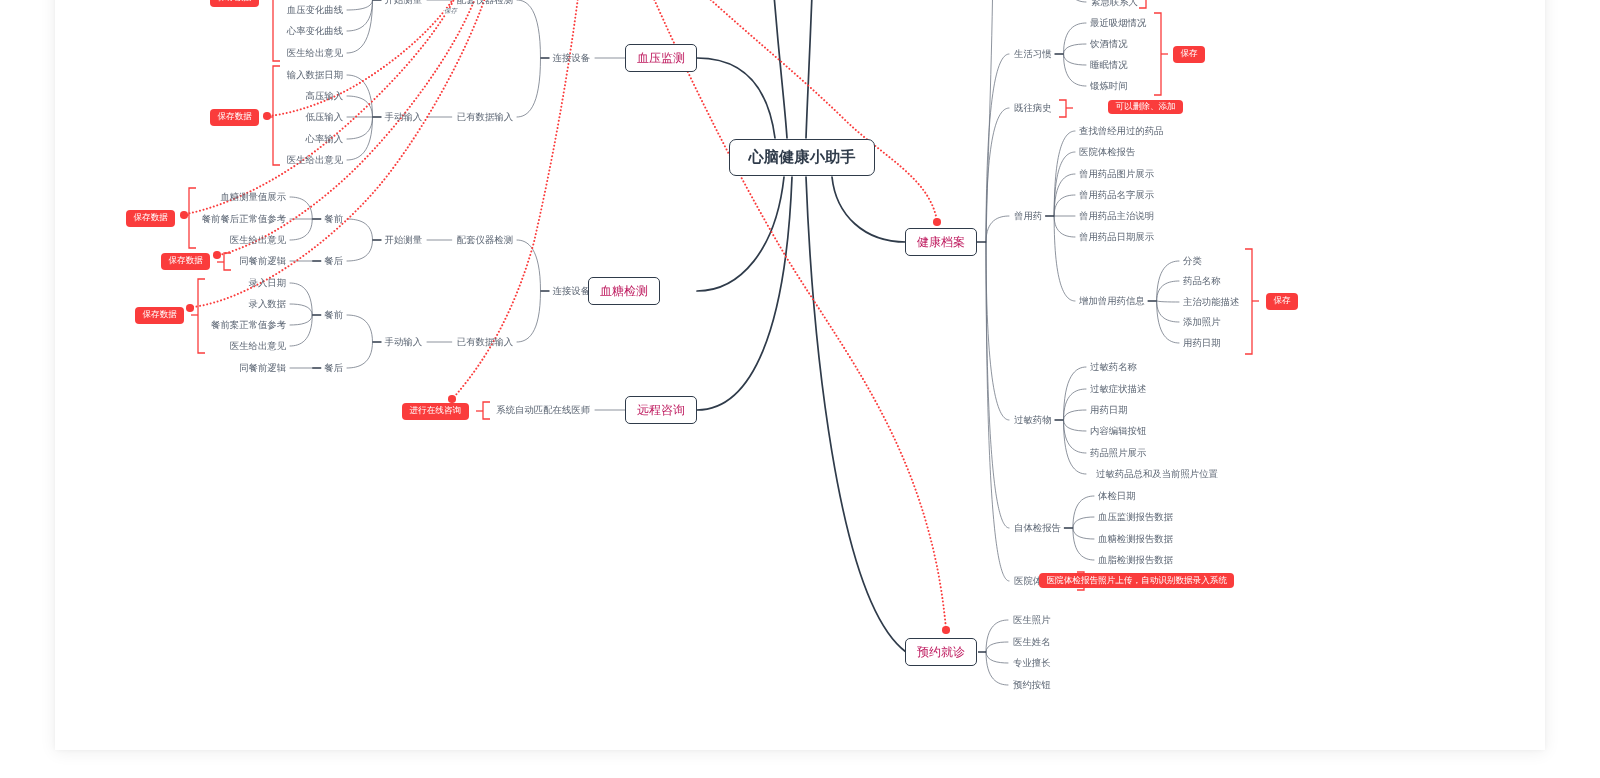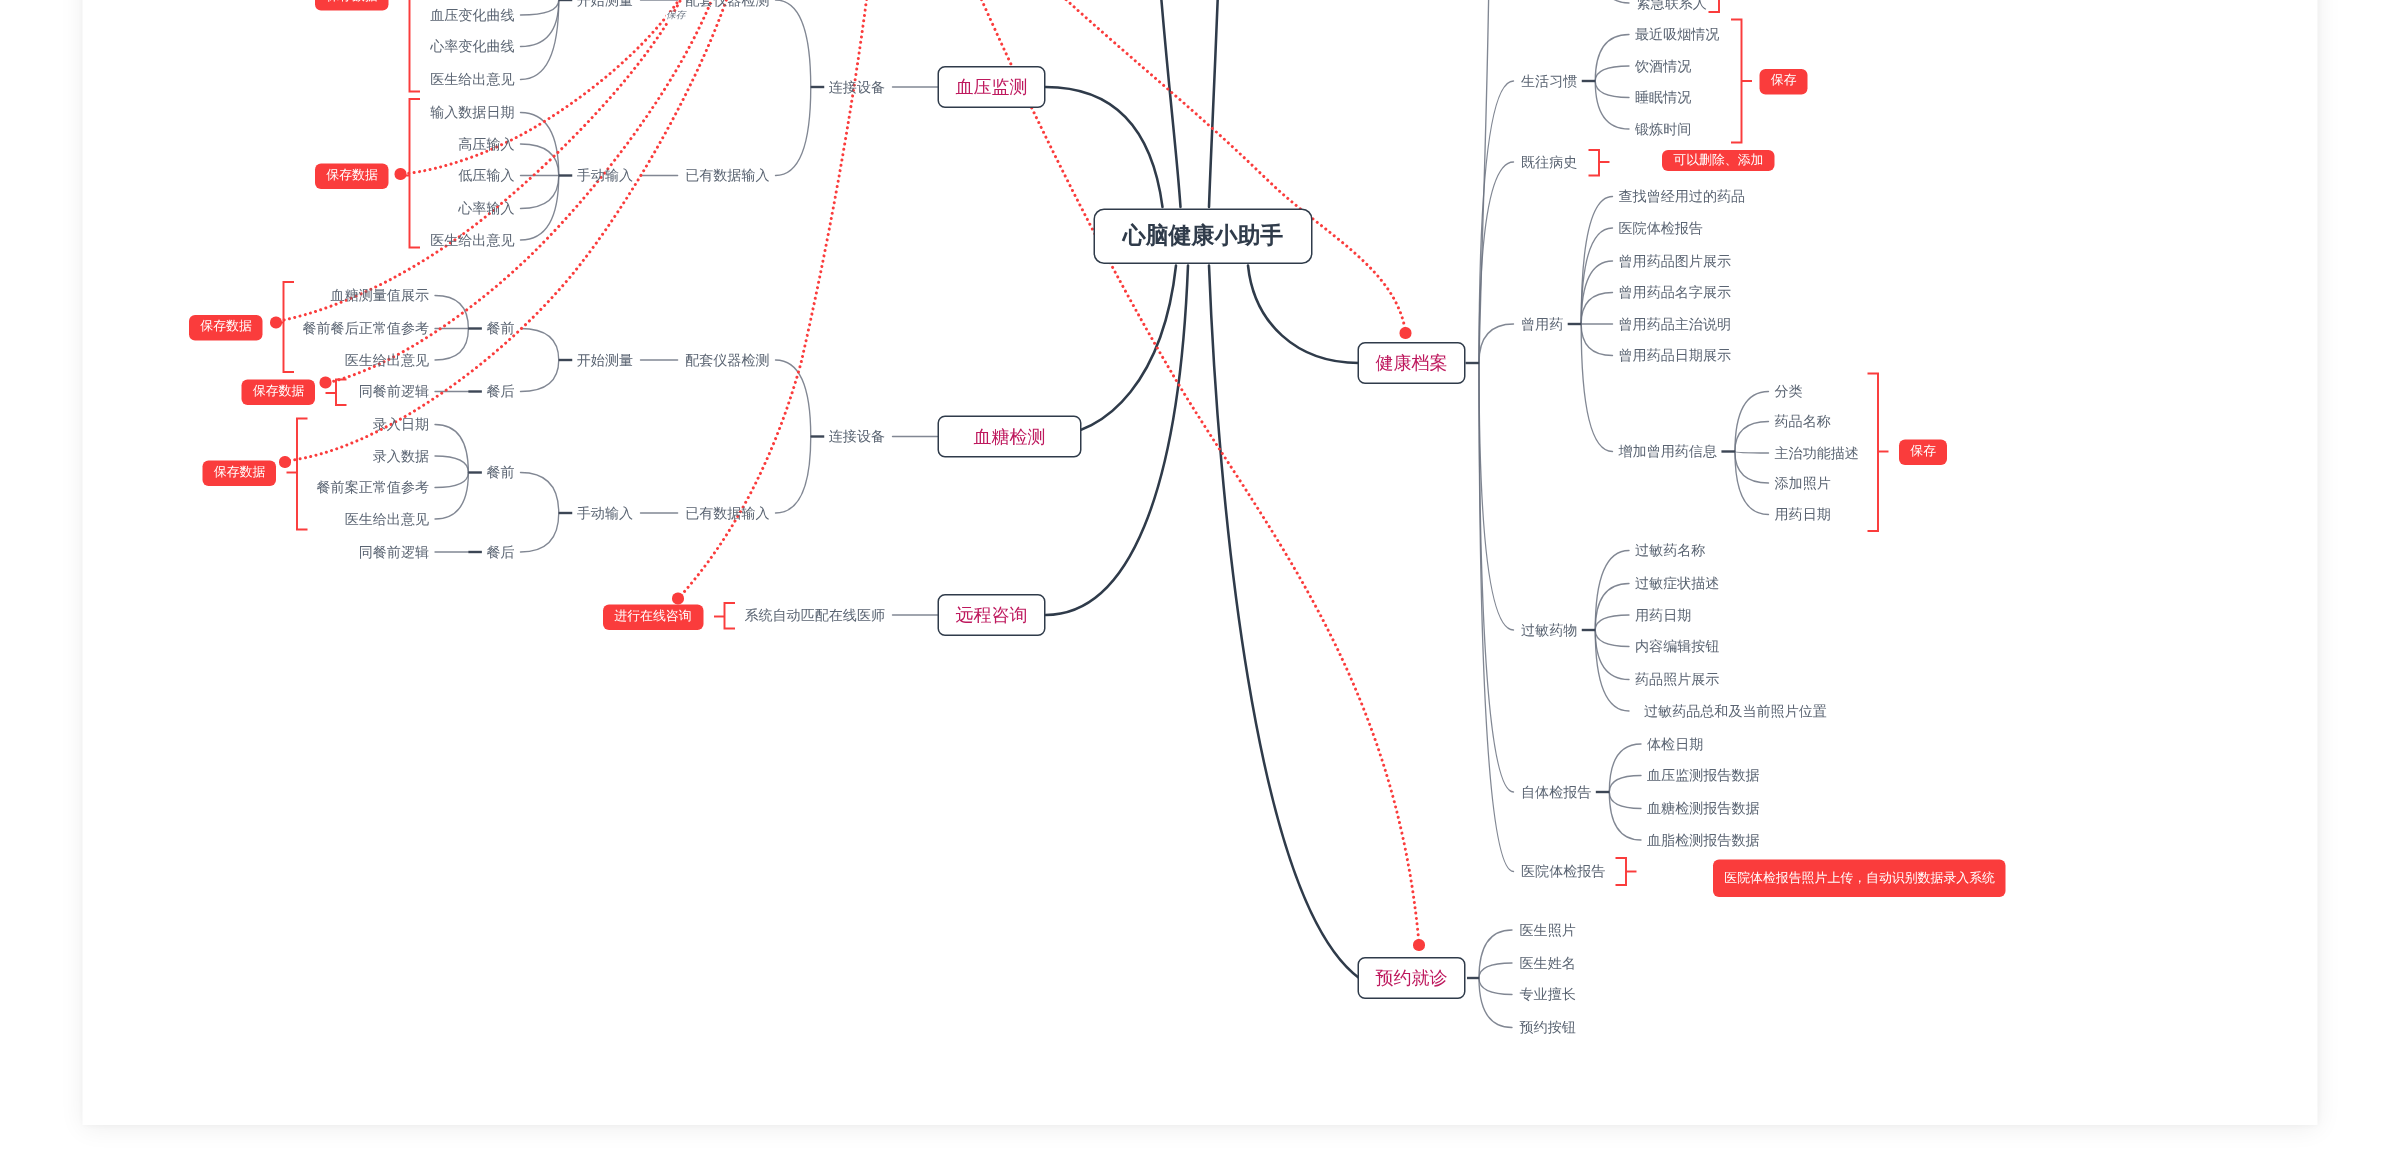--- a/index.html
+++ b/index.html
@@ -216,34 +216,34 @@
       <div class="lbl" style="left: 1098px; top: 517px; transform: translate(0px, -50%);">血压监测报告数据</div>
       <div class="lbl" style="left: 1098px; top: 539px; transform: translate(0px, -50%);">血糖检测报告数据</div>
       <div class="lbl" style="left: 1098px; top: 560px; transform: translate(0px, -50%);">血脂检测报告数据</div>
       <div class="lbl" style="left: 1014px; top: 581px; transform: translate(0px, -50%);">医院体检报告</div>
       <div class="lbl" style="left: 1013px; top: 620px; transform: translate(0px, -50%);">医生照片</div>
       <div class="lbl" style="left: 1013px; top: 642px; transform: translate(0px, -50%);">医生姓名</div>
       <div class="lbl" style="left: 1013px; top: 663px; transform: translate(0px, -50%);">专业擅长</div>
       <div class="lbl" style="left: 1013px; top: 685px; transform: translate(0px, -50%);">预约按钮</div>
       <div class="box root" style="left: 729px; top: 138.5px; width: 146px; height: 37px;">心脑健康小助手</div>
       <div class="box" style="left: 625px; top: 44px; width: 72px; height: 28px;">血压监测</div>
-      <div class="box" style="left: 625px; top: 277px; width: 96px; height: 28px;">血糖检测</div>
+      <div class="box" style="left: 588px; top: 277px; width: 72px; height: 28px;">血糖检测</div>
       <div class="box" style="left: 625px; top: 396px; width: 72px; height: 28px;">远程咨询</div>
       <div class="box" style="left: 905px; top: 228px; width: 72px; height: 28px;">健康档案</div>
       <div class="box" style="left: 905px; top: 638px; width: 72px; height: 28px;">预约就诊</div>
       <div class="badge" style="left: 210px; top: -10px; height: 16.5px; padding: 0px 7.5px;">保存数据</div>
       <div class="badge" style="left: 210px; top: 109px; height: 16.5px; padding: 0px 7.5px;">保存数据</div>
       <div class="badge" style="left: 126px; top: 210px; height: 16.5px; padding: 0px 7.5px;">保存数据</div>
       <div class="badge" style="left: 161px; top: 253px; height: 16.5px; padding: 0px 7.5px;">保存数据</div>
       <div class="badge" style="left: 135px; top: 307px; height: 16.5px; padding: 0px 7.5px;">保存数据</div>
       <div class="badge" style="left: 402px; top: 403px; height: 16.5px; padding: 0px 7.5px;">进行在线咨询</div>
       <div class="badge" style="left: 1173px; top: 46px; height: 16.5px; padding: 0px 7.5px;">保存</div>
       <div class="badge" style="left: 1108px; top: 100px; height: 14px; padding: 0px 7.5px;">可以删除、添加</div>
       <div class="badge" style="left: 1266px; top: 293px; height: 16.5px; padding: 0px 7.5px;">保存</div>
-      <div class="badge" style="left: 1142px; top: 573px; height: 25px; padding: 0px 7.5px;">医院体检报告照片上传，自动识别数据录入系统</div>
+      <div class="badge" style="left: 1039px; top: 573px; height: 15px; padding: 0px 7.5px;">医院体检报告照片上传，自动识别数据录入系统</div>
       <div class="slab" style="left: 444px; top: 8px;">保存</div>
       <div class="dot" style="left: 263.25px; top: 112.25px;"></div>
       <div class="dot" style="left: 180.25px; top: 211.25px;"></div>
       <div class="dot" style="left: 213.25px; top: 251.25px;"></div>
       <div class="dot" style="left: 186.25px; top: 304.25px;"></div>
       <div class="dot" style="left: 448.25px; top: 395.25px;"></div>
       <div class="dot" style="left: 933.25px; top: 218.25px;"></div>
       <div class="dot" style="left: 942.25px; top: 626.25px;"></div>
     </div>
 </div>

